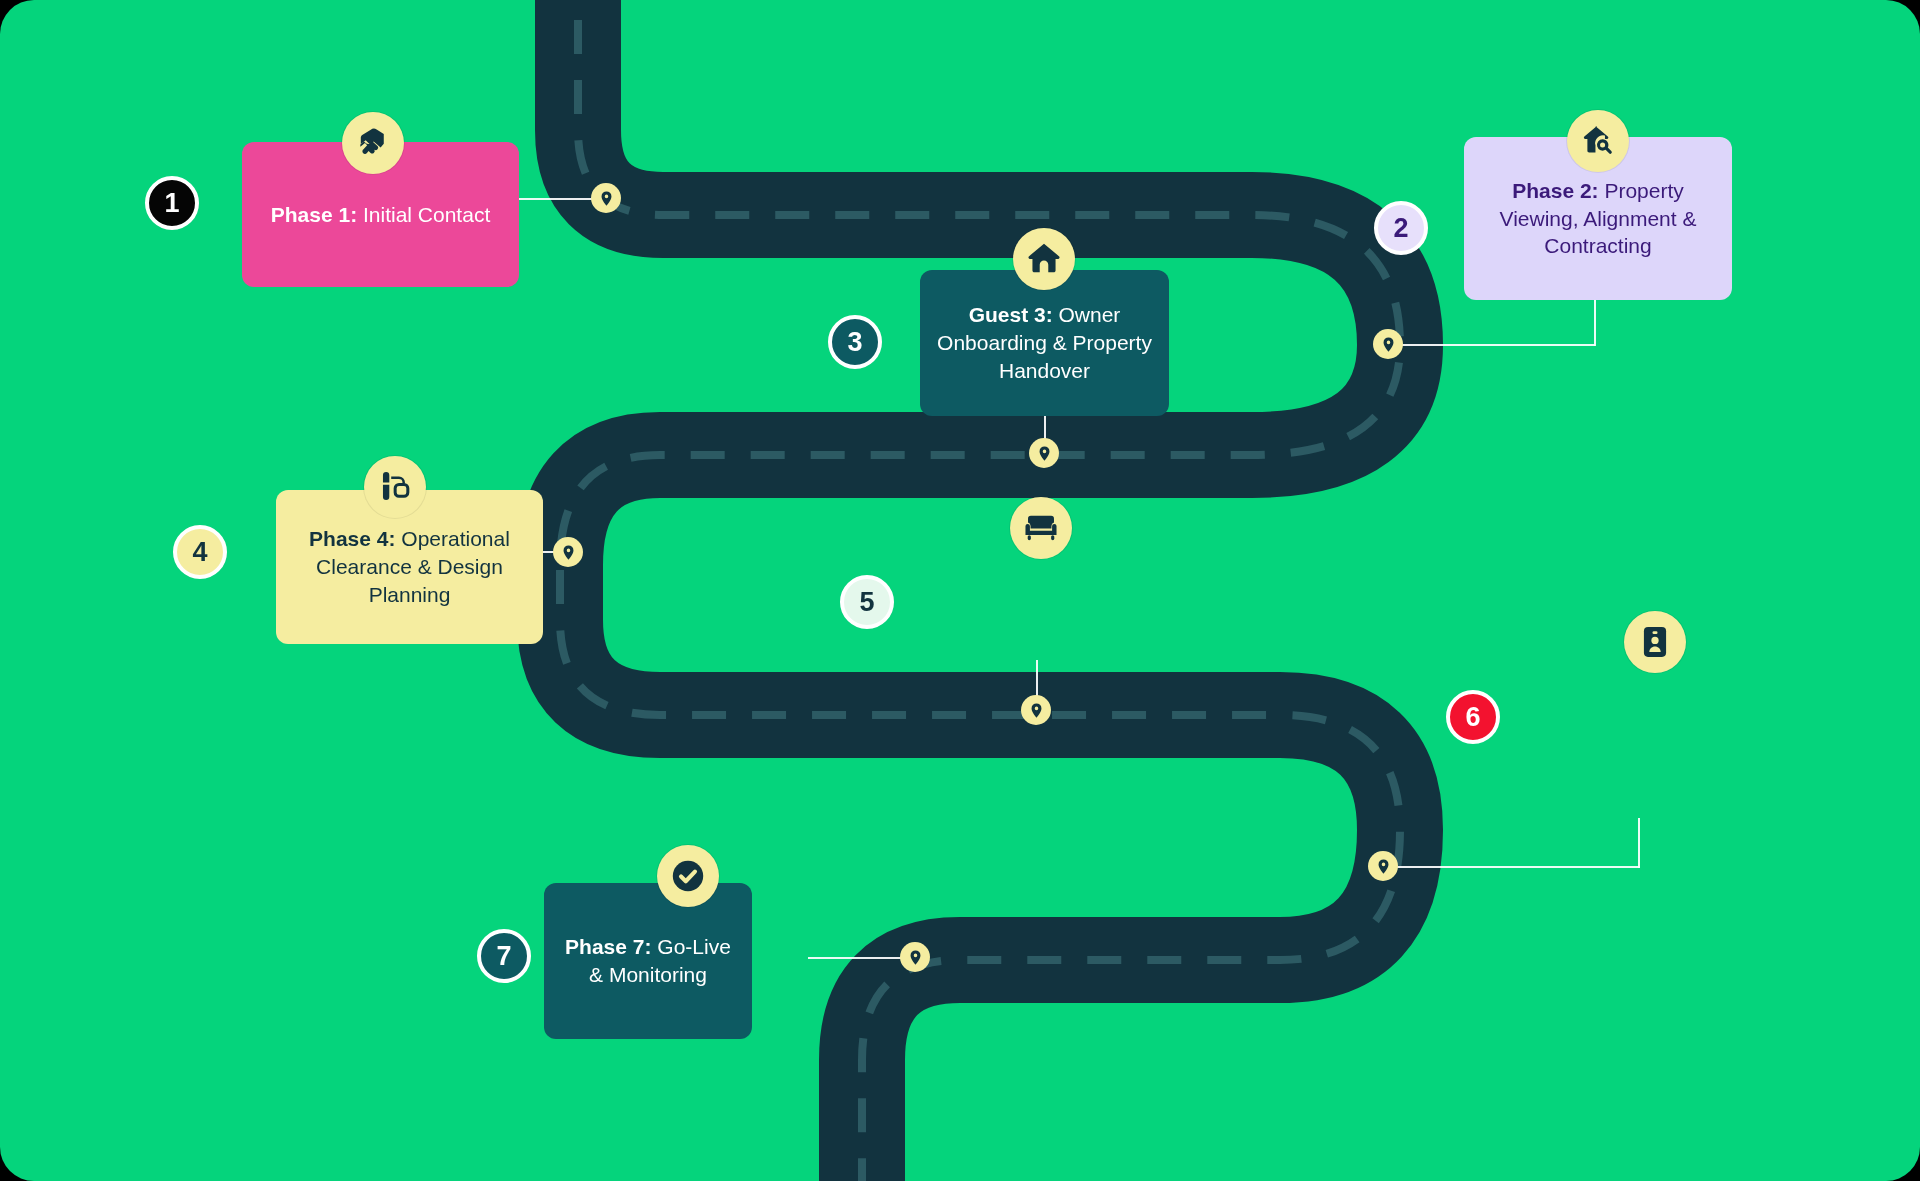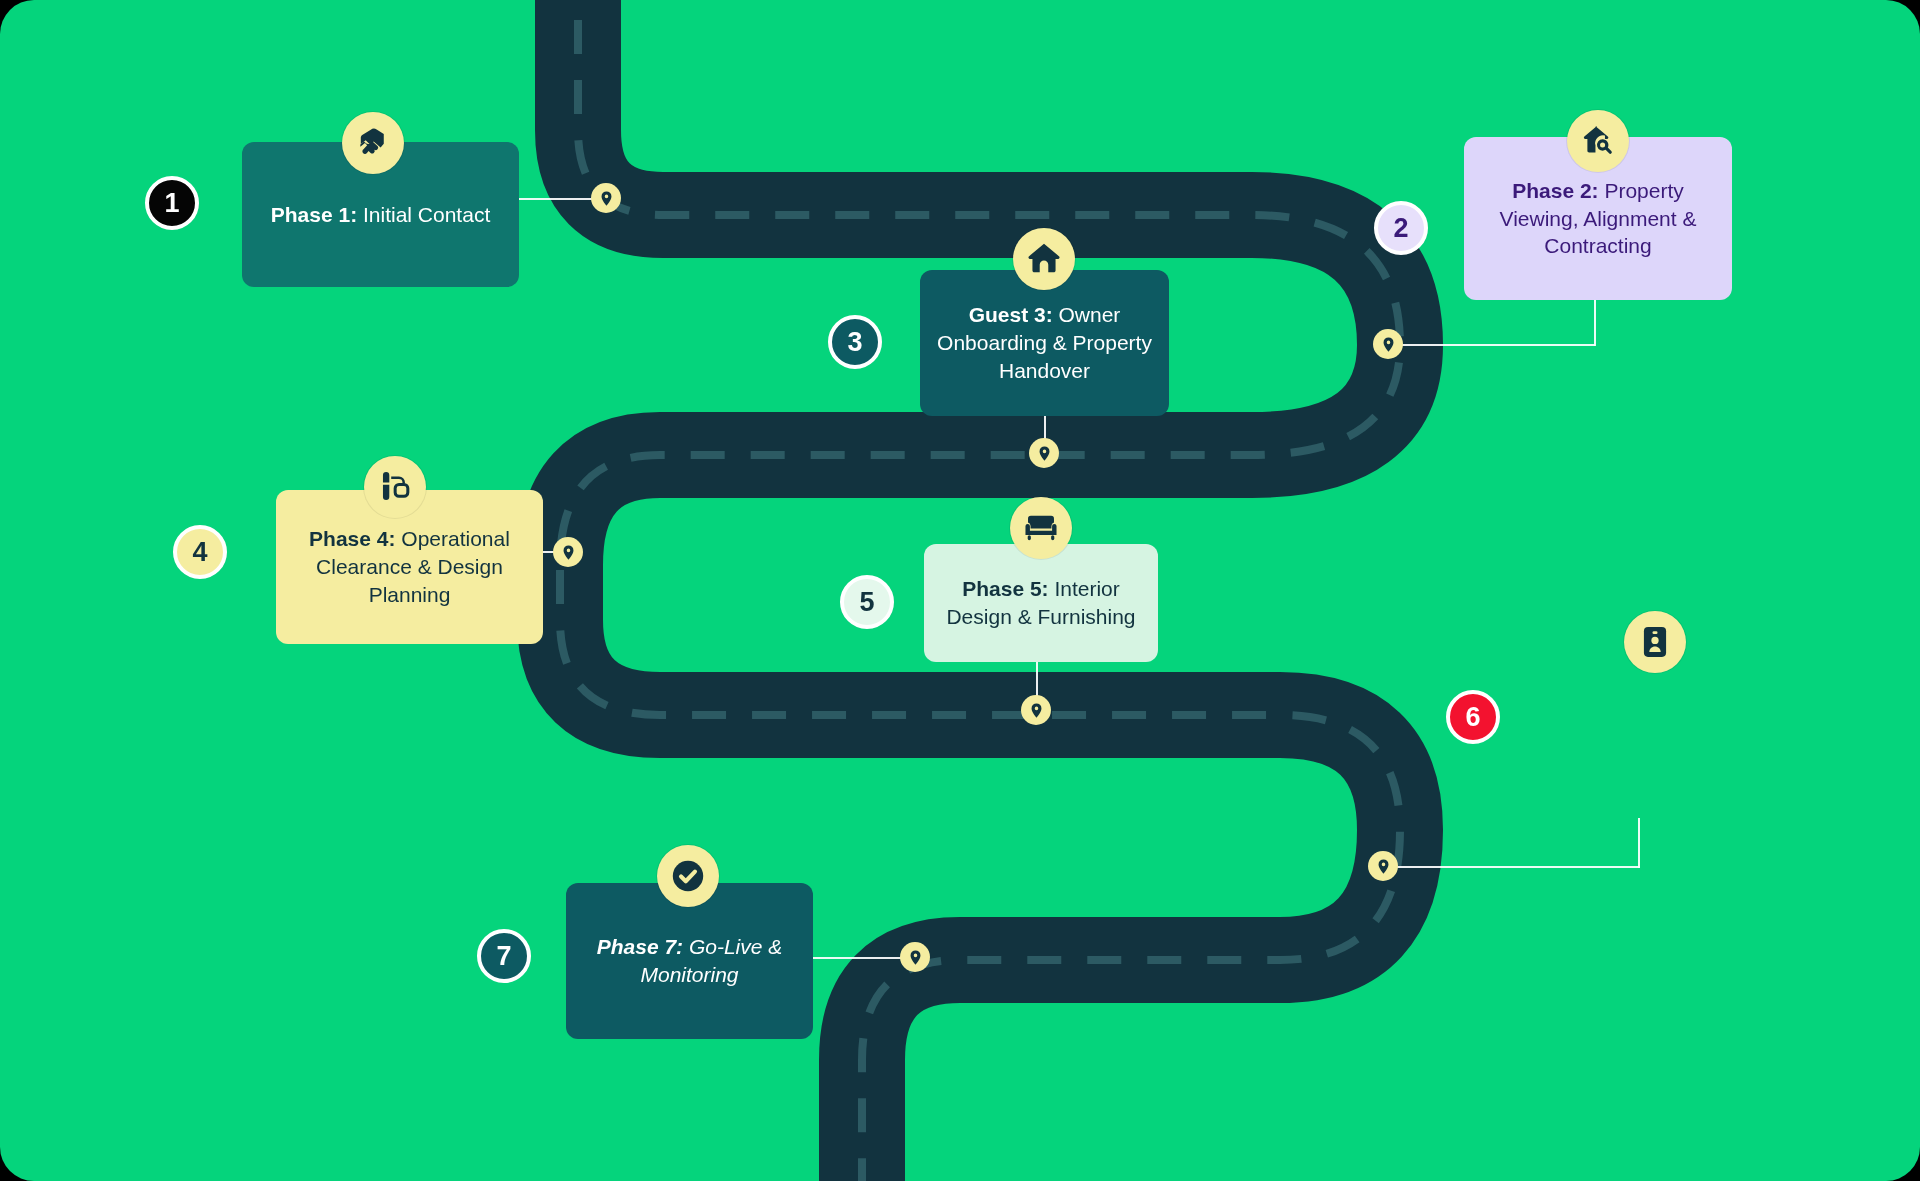--- a/index.html
+++ b/index.html
@@ -117,21 +117,21 @@
         <path fill="#12333F" d="M12 2a7 7 0 0 0-7 7c0 5.1 7 13 7 13s7-7.9 7-13a7 7 0 0 0-7-7zm0 9.5A2.5 2.5 0 1 1 12 6.5a2.5 2.5 0 0 1 0 5z"></path>
       </svg>
   </div>
   <div class="pin" style="left:900px;top:942px;">
     <svg viewBox="0 0 24 24" aria-hidden="true">
         <path fill="#12333F" d="M12 2a7 7 0 0 0-7 7c0 5.1 7 13 7 13s7-7.9 7-13a7 7 0 0 0-7-7zm0 9.5A2.5 2.5 0 1 1 12 6.5a2.5 2.5 0 0 1 0 5z"></path>
       </svg>
   </div>
 
   <div class="badge" style="left:145px;top:176px;width:54px;height:54px;background:#050505;color:#FFFFFF;">1</div>
-  <div class="card" style="left:242px;top:142px;width:277px;height:145px;background:#0f766e;color:#FFFFFF;">
+  <div class="card" style="left:242px;top:142px;width:277px;height:145px;background:#ec4899;color:#FFFFFF;">
     <span class="txt">
       <b>Phase 1:</b><span> Initial Contact</span>
     </span>
   </div>
   <div class="icon" style="left:342px;top:112px;">
     <svg viewBox="0 0 24 24" aria-hidden="true">
       <path fill="#12333F" d="M10.6 3.6 5.2 6.9c-.6.4-.9 1-.9 1.7v4.1l3.1-2.4 1.9 1.9a1.5 1.5 0 0 0 2.2-.1l.9-1.1 4.4 3.9 2-2.4V6.3l-4.5-2.9a3 3 0 0 0-3.7.2z"></path>
       <path fill="#12333F" d="M4 14.3l2.9-2.3 1.4 1.4-2.3 2.6a1.6 1.6 0 1 0 2.3 2.1l.9-1 1.3 1.2a1.6 1.6 0 0 0 2.4-2 1.6 1.6 0 0 0 2.1-2.3l-3.3-2.9-.5.6a2.7 2.7 0 0 1-4 .2l-.9-.9L4 12.9z"></path>
     </svg>
   </div>
@@ -169,46 +169,41 @@
   </div>
   <div class="icon" style="left:364px;top:456px;">
     <svg viewBox="0 0 24 24" aria-hidden="true">
       <path fill="#12333F" d="M6.4 2.6a2 2 0 0 0-2 2v4.6h4V4.6a2 2 0 0 0-2-2zM4.4 10.6v7.6a2 2 0 1 0 4 0v-7.6h-4z"></path>
       <path fill="none" stroke="#12333F" stroke-width="1.6" d="M9.6 6.2h4.9a3 3 0 0 1 3 3v.6"></path>
       <rect x="12.1" y="10.4" width="8" height="7.4" rx="2.4" fill="none" stroke="#12333F" stroke-width="1.9"></rect>
     </svg>
   </div>
 
   <div class="badge" style="left:840px;top:575px;width:54px;height:54px;background:#E4F8EC;color:#12333F;">5</div>
-  <div class="card" style="left:924px;top:544px;width:234px;height:118px;background:#D6F4E2;color:#12333F;">
-    <span class="txt">
-      <b>Phase 5:</b><span> Interior Design &amp; Furnishing</span>
-    </span>
-  </div>
   <div class="icon" style="left:1010px;top:497px;">
     <svg viewBox="0 0 24 24" aria-hidden="true">
       <path fill="#12333F" d="M5.6 4.3h12.8a1.8 1.8 0 0 1 1.8 1.8v2.4a2.4 2.4 0 0 0-1.6 2.3v1.5H5.4v-1.5a2.4 2.4 0 0 0-1.6-2.3V6.1a1.8 1.8 0 0 1 1.8-1.8z"></path>
       <path fill="#12333F" d="M2.2 10.8a1.4 1.4 0 0 1 2.8 0v3h14v-3a1.4 1.4 0 0 1 2.8 0v5.6H2.2v-5.6z"></path>
       <rect fill="#12333F" x="3.6" y="16.6" width="2" height="3.1" rx="1"></rect>
       <rect fill="#12333F" x="18.4" y="16.6" width="2" height="3.1" rx="1"></rect>
     </svg>
   </div>
 
   <div class="badge" style="left:1446px;top:690px;width:54px;height:54px;background:#F3122F;color:#FFFFFF;">6</div>
   <div class="icon" style="left:1624px;top:611px;">
     <svg viewBox="0 0 24 24" aria-hidden="true">
       <rect fill="#12333F" x="5" y="2.6" width="14" height="18.8" rx="2.6"></rect>
       <rect fill="#F5EDA0" x="10.4" y="5.2" width="3.2" height="1.8" rx=".9"></rect>
       <circle fill="#F5EDA0" cx="12" cy="11" r="2.3"></circle>
       <path fill="#F5EDA0" d="M8.4 18.3c0-2 1.6-3.5 3.6-3.5s3.6 1.5 3.6 3.5H8.4z"></path>
     </svg>
   </div>
 
   <div class="badge" style="left:477px;top:929px;width:54px;height:54px;background:#0D5A62;color:#FFFFFF;">7</div>
-  <div class="card" style="left:566px;top:883px;width:247px;height:156px;background:#0D5A62;color:#FFFFFF;font-style:italic;">
+  <div class="card" style="left:544px;top:883px;width:208px;height:156px;background:#0D5A62;color:#FFFFFF;">
     <span class="txt">
       <b>Phase 7:</b><span> Go-Live &amp; Monitoring</span>
     </span>
   </div>
   <div class="icon" style="left:657px;top:845px;">
     <svg viewBox="0 0 24 24" aria-hidden="true">
       <circle fill="#12333F" cx="12" cy="12" r="9.6"></circle>
       <path fill="none" stroke="#F5EDA0" stroke-width="2.6" stroke-linecap="round" stroke-linejoin="round" d="M7.6 12.3l3 3 5.8-6.1"></path>
     </svg>
   </div>

